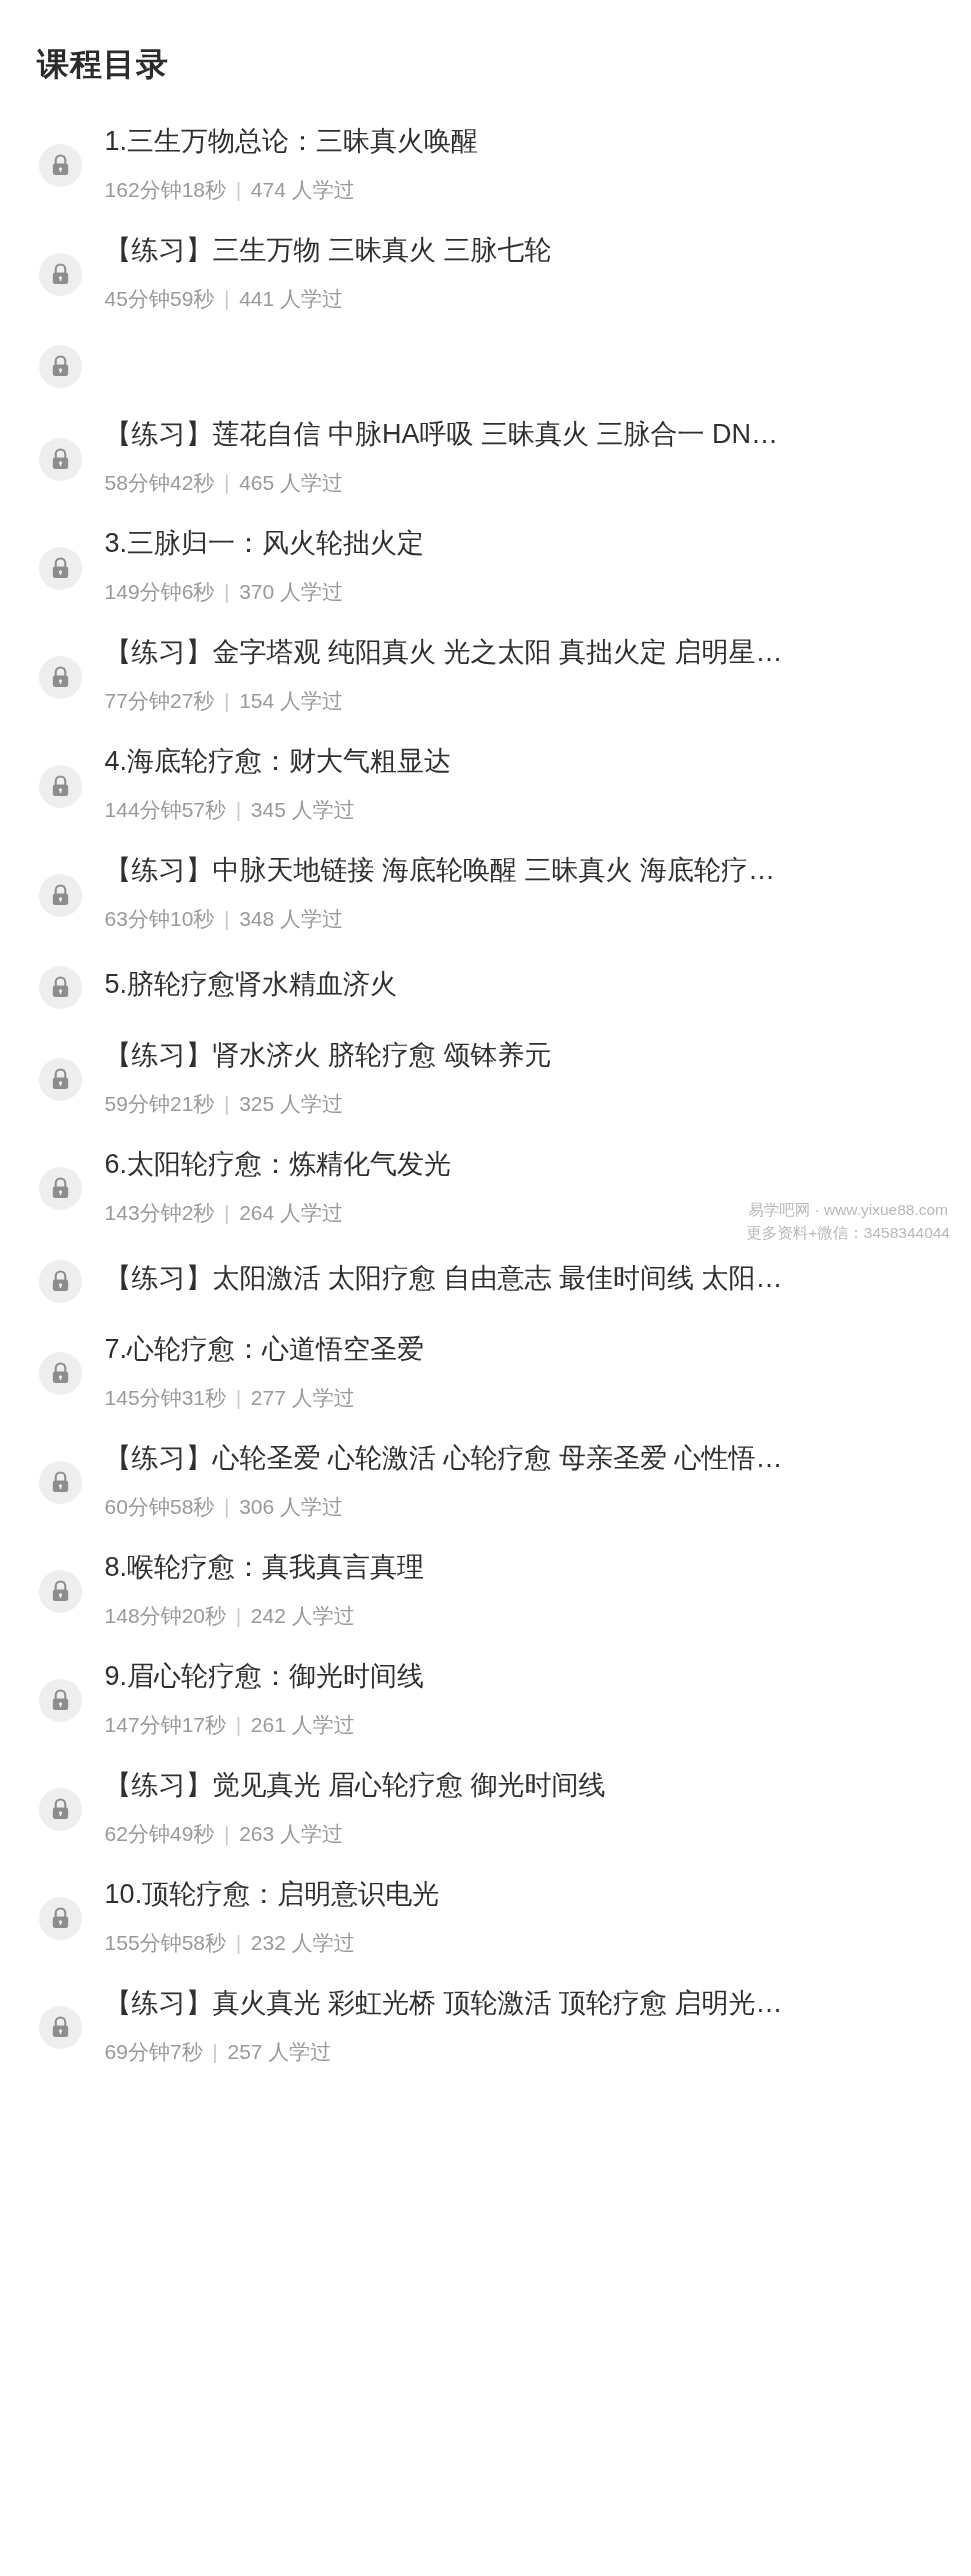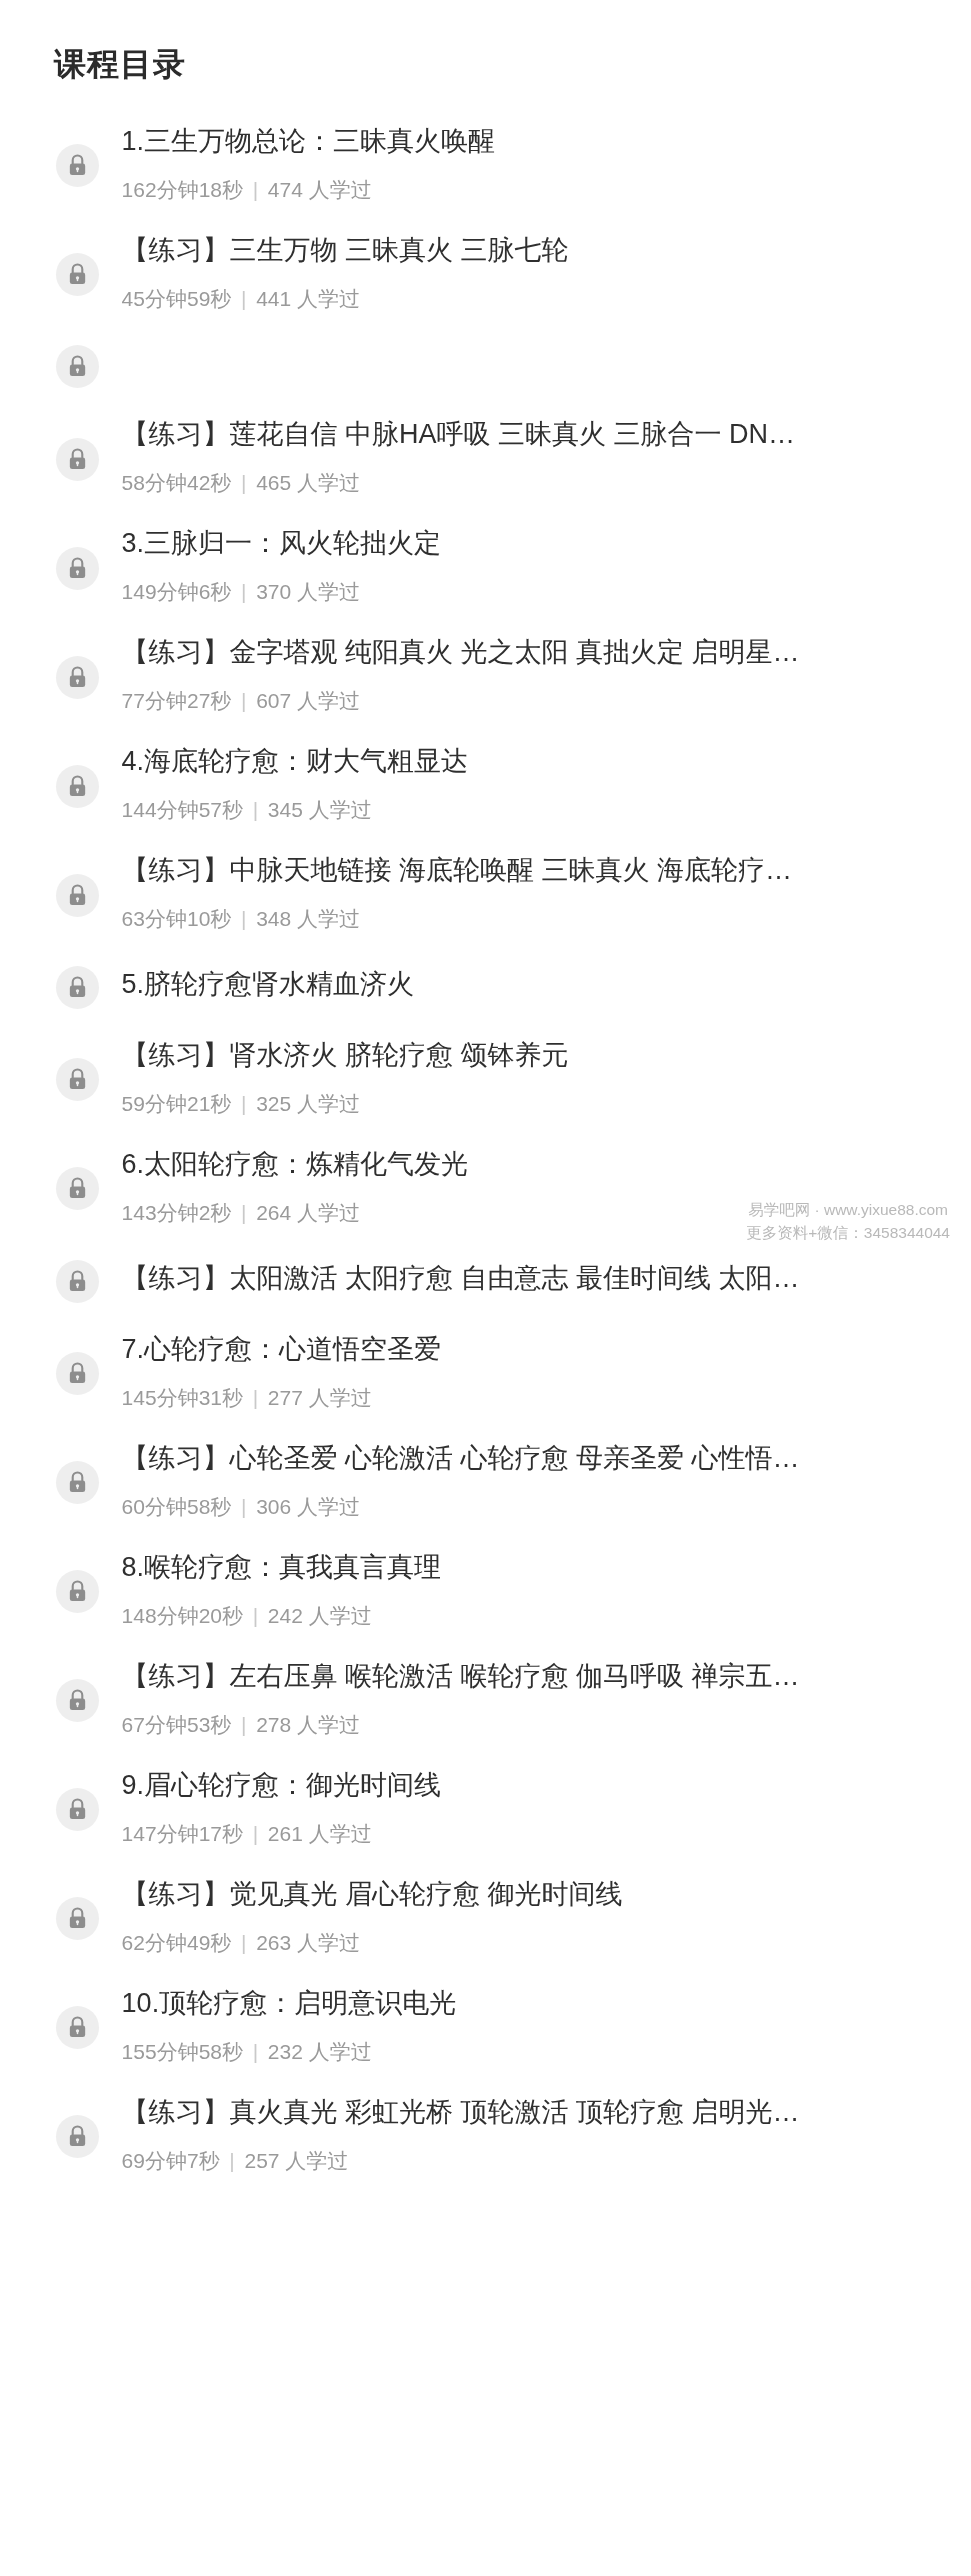--- a/index.html
+++ b/index.html
@@ -11,21 +11,21 @@
     width: 971px;
     min-height: 2576px;
     font-family: "Liberation Sans", "DejaVu Sans", sans-serif;
     color: #333333;
     position: relative;
     overflow-x: hidden;
   }
   .page {
     width: 971px;
     box-sizing: border-box;
-    padding: 0 0 29px 17px;
+    padding: 0 0 29px 0;
     position: relative;
   }
   .section-title {
     font-size: 32px;
     font-weight: bold;
     color: #2b2b2b;
     padding: 43px 0 21px 37px;
     letter-spacing: 1px;
   }
   .lesson-list {
@@ -181,21 +181,21 @@
             <svg width="23" height="25" viewBox="0 0 24 26" aria-hidden="true">
               <path d="M7 11 V7.5 A5 5 0 0 1 17 7.5 V11" fill="none" stroke="#8d8d8d" stroke-width="2.2" stroke-linecap="round"></path>
               <rect x="4" y="11" width="16" height="12" rx="2.5" fill="#8d8d8d"></rect>
               <circle cx="12" cy="16.4" r="1.7" fill="#eeeeee"></circle>
               <rect x="11.2" y="16.4" width="1.6" height="3.6" rx="0.8" fill="#eeeeee"></rect>
             </svg>
           </span>
         </div>
         <div class="lesson-body">
           <div class="lesson-title">【练习】金字塔观 纯阳真火 光之太阳 真拙火定 启明星…</div>
-          <div class="lesson-meta"><span>77分钟27秒</span><span class="meta-sep">|</span><span>607 人学过</span></div>
+          <div class="lesson-meta"><span>77分钟27秒</span><span class="meta-sep">|</span><span>154 人学过</span></div>
         </div>
       </div>
       <div class="lesson-row">
         <div class="lock-wrap">
           <span class="lock-icon">
             <svg width="23" height="25" viewBox="0 0 24 26" aria-hidden="true">
               <path d="M7 11 V7.5 A5 5 0 0 1 17 7.5 V11" fill="none" stroke="#8d8d8d" stroke-width="2.2" stroke-linecap="round"></path>
               <rect x="4" y="11" width="16" height="12" rx="2.5" fill="#8d8d8d"></rect>
               <circle cx="12" cy="16.4" r="1.7" fill="#eeeeee"></circle>
               <rect x="11.2" y="16.4" width="1.6" height="3.6" rx="0.8" fill="#eeeeee"></rect>
@@ -324,36 +324,20 @@
               <path d="M7 11 V7.5 A5 5 0 0 1 17 7.5 V11" fill="none" stroke="#8d8d8d" stroke-width="2.2" stroke-linecap="round"></path>
               <rect x="4" y="11" width="16" height="12" rx="2.5" fill="#8d8d8d"></rect>
               <circle cx="12" cy="16.4" r="1.7" fill="#eeeeee"></circle>
               <rect x="11.2" y="16.4" width="1.6" height="3.6" rx="0.8" fill="#eeeeee"></rect>
             </svg>
           </span>
         </div>
         <div class="lesson-body">
           <div class="lesson-title">8.喉轮疗愈：真我真言真理</div>
           <div class="lesson-meta"><span>148分钟20秒</span><span class="meta-sep">|</span><span>242 人学过</span></div>
-        </div>
-      </div>
-      <div class="lesson-row">
-        <div class="lock-wrap">
-          <span class="lock-icon">
-            <svg width="23" height="25" viewBox="0 0 24 26" aria-hidden="true">
-              <path d="M7 11 V7.5 A5 5 0 0 1 17 7.5 V11" fill="none" stroke="#8d8d8d" stroke-width="2.2" stroke-linecap="round"></path>
-              <rect x="4" y="11" width="16" height="12" rx="2.5" fill="#8d8d8d"></rect>
-              <circle cx="12" cy="16.4" r="1.7" fill="#eeeeee"></circle>
-              <rect x="11.2" y="16.4" width="1.6" height="3.6" rx="0.8" fill="#eeeeee"></rect>
-            </svg>
-          </span>
-        </div>
-        <div class="lesson-body">
-          <div class="lesson-title">【练习】左右压鼻 喉轮激活 喉轮疗愈 伽马呼吸 禅宗五…</div>
-          <div class="lesson-meta"><span>67分钟53秒</span><span class="meta-sep">|</span><span>278 人学过</span></div>
         </div>
       </div>
       <div class="lesson-row">
         <div class="lock-wrap">
           <span class="lock-icon">
             <svg width="23" height="25" viewBox="0 0 24 26" aria-hidden="true">
               <path d="M7 11 V7.5 A5 5 0 0 1 17 7.5 V11" fill="none" stroke="#8d8d8d" stroke-width="2.2" stroke-linecap="round"></path>
               <rect x="4" y="11" width="16" height="12" rx="2.5" fill="#8d8d8d"></rect>
               <circle cx="12" cy="16.4" r="1.7" fill="#eeeeee"></circle>
               <rect x="11.2" y="16.4" width="1.6" height="3.6" rx="0.8" fill="#eeeeee"></rect>

